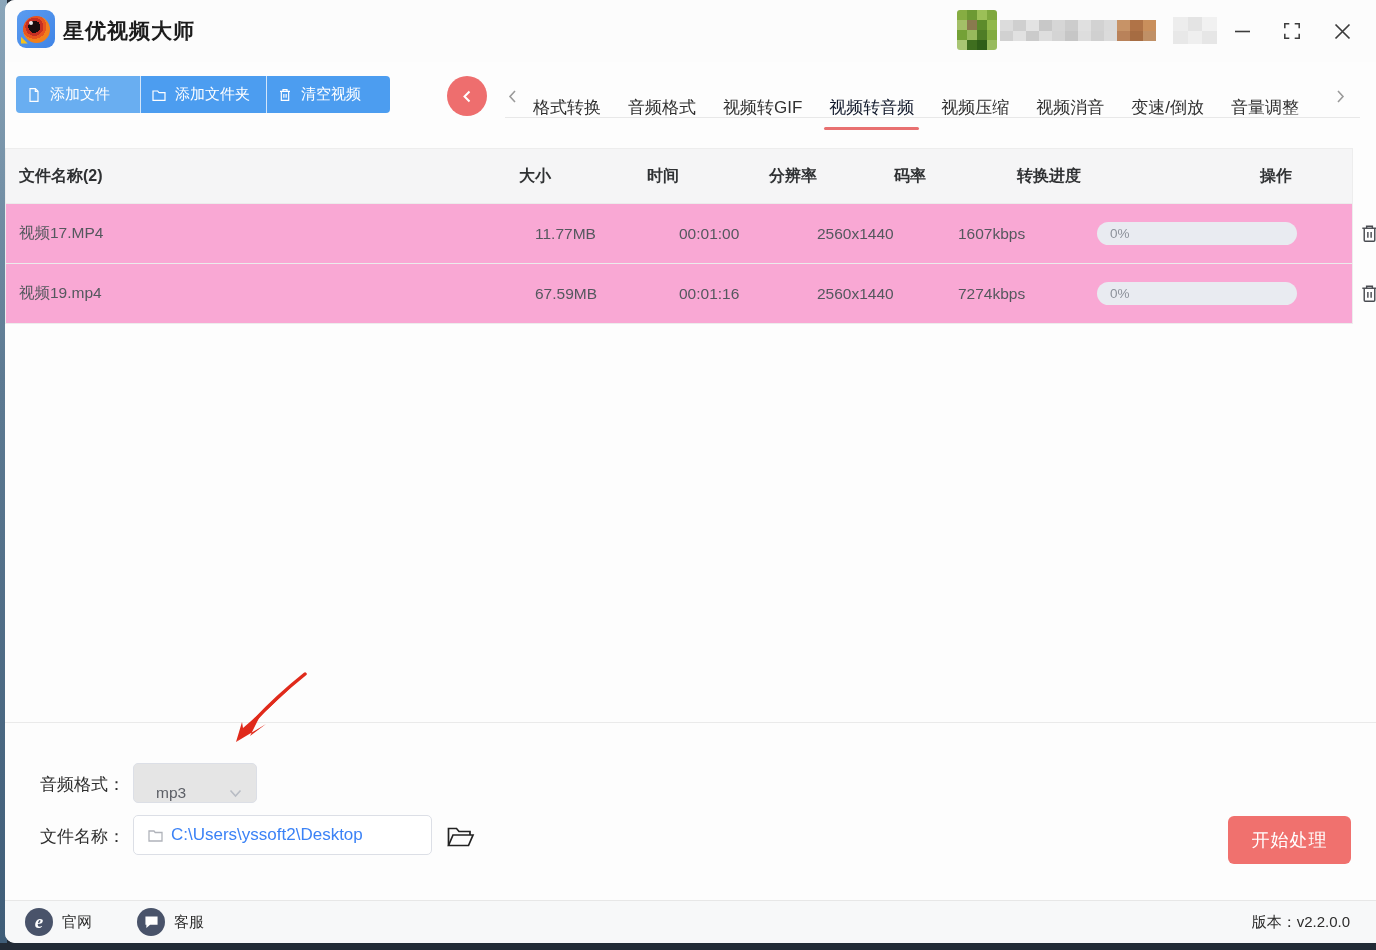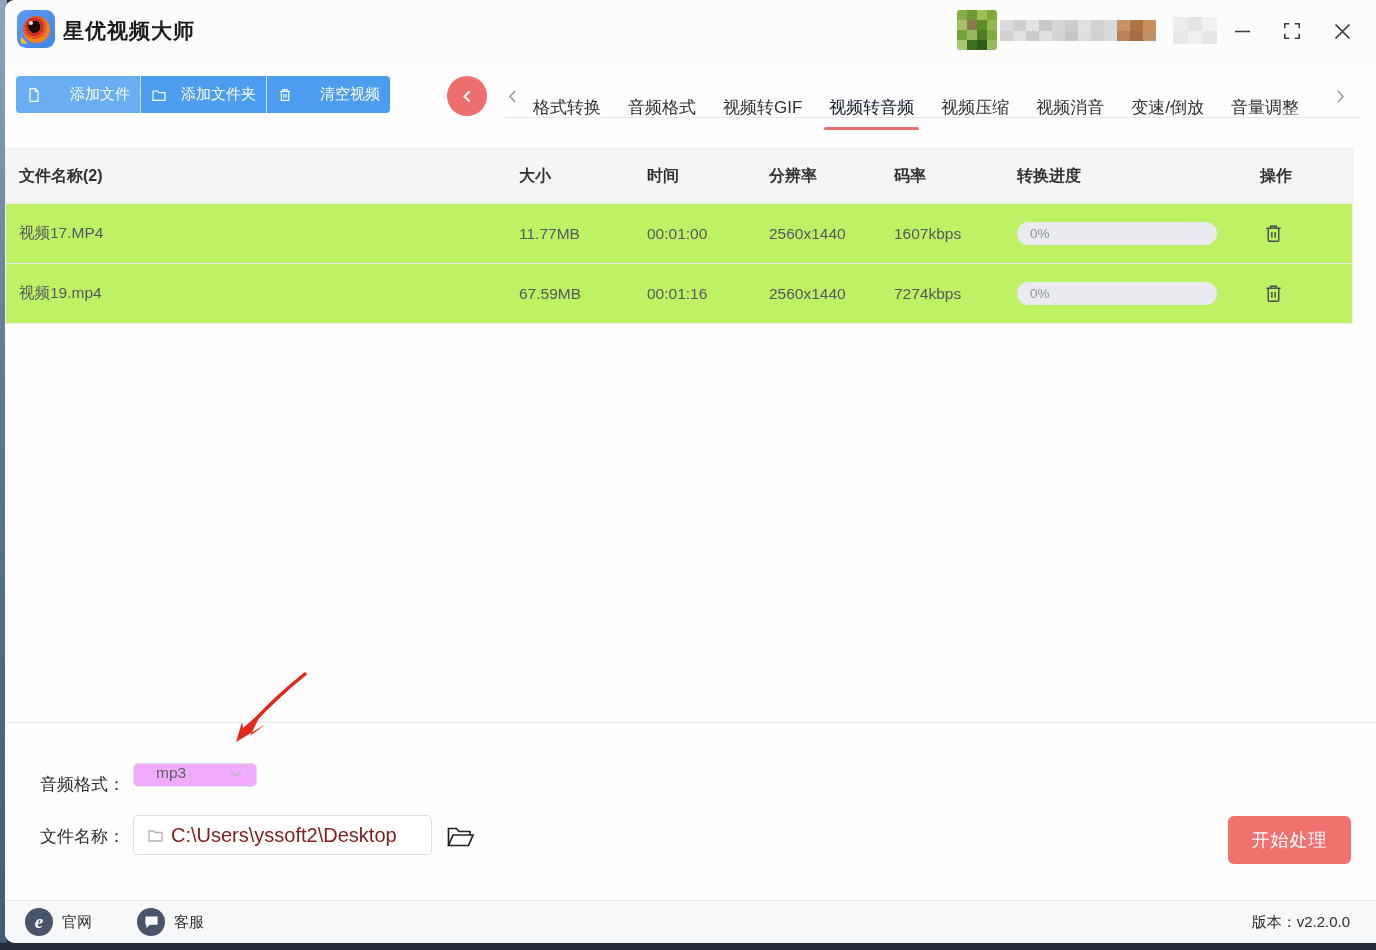--- a/index.html
+++ b/index.html
@@ -51,21 +51,21 @@
   .mosaic-extra { left:1168px; top:17px; width:44px; height:27px; grid-template-columns:repeat(3,1fr); grid-template-rows:repeat(2,1fr); }
   .win-btn {
     position:absolute; top:13px; width:36px; height:36px;
     display:flex; align-items:center; justify-content:center; color:#3c3c3c;
     cursor:default;
   }
   .win-min { left:1219px; } .win-max { left:1269px; } .win-close { left:1319px; }
   
   .btn-group { position:absolute; left:11px; top:76px; height:37px; display:flex; border-radius:4px; overflow:hidden; }
   .tb-btn {
-    height:37px; display:flex; align-items:center; justify-content:space-between; gap:8px;
+    height:37px; display:flex; align-items:center; justify-content:flex-start; gap:8px;
     color:#fff; font-size:15px; cursor:pointer; padding:0 10px;
   }
   .tb-btn svg { width:16px; height:16px; }
   .tb-btn.b1 { width:124px; background:#69aef1; }
   .tb-btn.b2 { width:126px; background:#4c9df0; border-left:1px solid rgba(255,255,255,.75); }
   .tb-btn.b3 { width:124px; background:#4c9df0; border-left:1px solid rgba(255,255,255,.75); }
   .back-circle {
     position:absolute; left:442px; top:76px; width:40px; height:40px; border-radius:50%;
     background:#ee6e6e; display:flex; align-items:center; justify-content:center; cursor:pointer;
   }
@@ -82,50 +82,50 @@
     background:#e87070; border-radius:2px; z-index:2;
   }
   .tab-underline { position:absolute; left:500px; top:117px; width:855px; height:1px; background:#e8e8e8; }
   
   .file-table {
     position:absolute; left:0; top:148px; width:1348px;
     border:1px solid #ededed; background:#fff;
   }
   .trow { display:grid; grid-template-columns:513px 128px 122px 125px 123px 229px 1fr; align-items:center; }
   .thead { height:54px; background:#f5f5f6; font-weight:700; font-size:16px; color:#2f3133; }
-  .tbody-row { height:60px; font-size:15.5px; color:#55585e; border-top:1px solid #ececec; background:#bef264; }
+  .tbody-row { height:60px; font-size:15.5px; color:#55585e; border-top:1px solid #ececec; background:#f9a8d4;gap:16px; }
   .cell-name { padding-left:13px; }
   .progress-pill {
     width:200px; height:23px; border-radius:12px; background:#e9ebf1;
     display:flex; align-items:center; padding-left:13px;
     font-size:13.5px; color:#8d929b;
   }
   .row-del { background:none; border:none; cursor:pointer; color:#4a4d52; margin-left:12px; width:30px; height:30px; display:flex; align-items:center; justify-content:center; }
   .row-del svg { width:23px; height:23px; }
   
   .anno-arrow { position:absolute; left:185px; top:640px; width:160px; height:130px; pointer-events:none; z-index:5; }
   
   .panel-divider { position:absolute; left:0; top:722px; width:100%; height:1px; background:#eaeaea; }
   .set-label { position:absolute; font-size:17px; color:#2f2f2f; }
   .lbl-format { left:35px; top:773px; }
   .lbl-dir { left:35px; top:825px; }
   .format-select {
-    position:absolute; left:128px; top:763px; width:124px; height:24px;
-    border:1px solid #dcdfe6; border-radius:5px; background:#f0abfc;
-    display:flex; align-items:flex-start; cursor:pointer;
+    position:absolute; left:128px; top:763px; width:124px; height:40px;
+    border:1px solid #dcdfe6; border-radius:5px; background:#e5e5e5;
+    display:flex; align-items:flex-end; cursor:pointer;
   }
   .format-select .val { margin-left:22px; font-size:15.5px; color:#5c5f66; }
   .format-select .chev { position:absolute; right:14px; color:#b8bcc4; }
   .dir-input {
     position:absolute; left:128px; top:815px; width:299px; height:40px;
     border:1px solid #dcdfe6; border-radius:5px; background:#fff;
     display:flex; align-items:center; gap:8px; padding-left:14px; cursor:text;
   }
   .dir-input .folder-glyph { color:#b0b3ba; display:flex; }
-  .dir-input .path { font-size:20px; color:#7f1d1d; white-space:nowrap; }
+  .dir-input .path { font-size:17px; color:#3b82f6; white-space:nowrap; }
   .browse-btn { position:absolute; left:438px; top:819px; width:34px; height:34px; background:none; border:none; cursor:pointer; color:#222; display:flex; align-items:center; justify-content:center; }
   .start-btn {
     position:absolute; left:1223px; top:816px; width:123px; height:48px;
     background:#f0716e; border:none; border-radius:6px; color:#fff;
     font-size:18px; cursor:pointer; font-family:inherit; letter-spacing:1px;
   }
   
   .footer {
     position:absolute; left:0; bottom:0; width:100%; height:43px;
     background:#f7f8f9; border-top:1px solid #e7e7e7;

